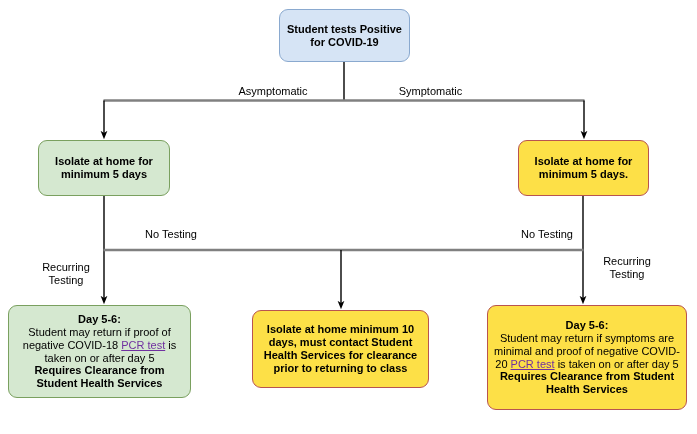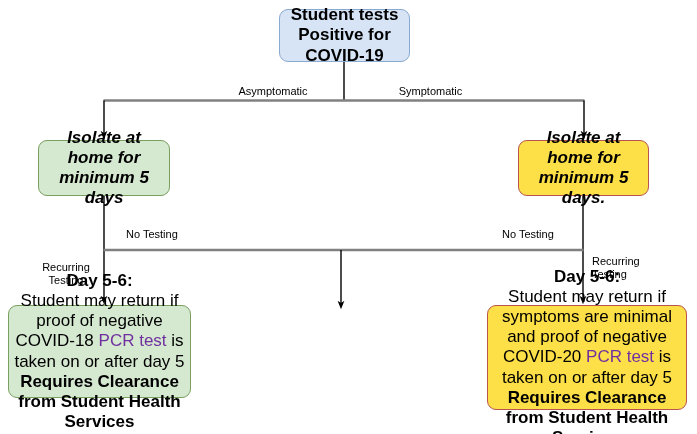--- a/index.html
+++ b/index.html
@@ -31,59 +31,60 @@
     box-sizing: border-box;
     border-radius: 9px;
     border-width: 1.4px;
     border-style: solid;
     display: flex;
     align-items: center;
     justify-content: center;
     text-align: center;
     line-height: 1.18;
     color: #000000;
-    font-size: 17px;
+    font-size: 11px;
   }
   .node .txt {
     display: block;
     width: 100%;
     padding: 0 4px;
     box-sizing: border-box;
   }
   .node.blue {
     background: #d6e4f5;
     border-color: #8aa9cf;
     font-weight: bold;
   }
   .node.green {
     background: #d5e8d0;
     border-color: #7aa05f;
   }
   .node.pink {
     background: #fde047;
     border-color: #b85450;
   }
-  .node.bold { font-weight: bold; font-style: italic; }
+  .node.bold { font-weight: bold; }
 
   .line1 { font-weight: bold; margin-top: 12px; }
   .strong { font-weight: bold; }
   .linkish {
     color: #7030a0;
+    text-decoration: underline;
     text-align: center;
   }
 
   .edge-label {
     position: absolute;
     font-size: 11px;
     color: #000000;
     line-height: 1.15;
     white-space: pre-line;
     text-align: center;
   }
-  .edge-label.left-al { text-align: left; }
+  .edge-label.left-al { text-align: center; }
 </style>
 </head>
 <body>
 
 <div id="canvas">
 
   <svg class="edges" viewBox="0 0 697 434">
     <defs>
       <marker id="arrowBlack" markerWidth="9" markerHeight="9" refX="4.2" refY="4" orient="auto" markerUnits="userSpaceOnUse">
         <path d="M0,0.6 L8.4,4 L0,7.4 L2.2,4 Z" fill="#000000"></path>
@@ -116,20 +117,23 @@
   </div>
 
   <div class="node green" style="left:8px; top:305px; width:183px; height:93px;">
     <span class="txt">
       <span class="line1">Day 5-6:</span><br>
       <span>Student may return if proof of negative COVID-18 </span><span class="linkish">PCR test</span><span> is taken on or after day 5</span><br>
       <span class="strong">Requires Clearance from Student Health Services</span>
     </span>
   </div>
 
+  <div class="node pink bold" style="left:252px; top:310px; width:177px; height:78px;">
+    <span class="txt">Isolate at home minimum 10 days, must contact Student Health Services for clearance prior to returning to class</span>
+  </div>
 
   <div class="node pink" style="left:487px; top:305px; width:200px; height:105px;">
     <span class="txt">
       <span class="line1">Day 5-6:</span><br>
       <span>Student may return if symptoms are minimal and proof of negative COVID-20 </span><span class="linkish">PCR test</span><span> is taken on or after day 5</span><br>
       <span class="strong">Requires Clearance from Student Health Services</span>
     </span>
   </div>
 
   <div class="edge-label" style="left:218px; top:85px; width:110px;">Asymptomatic</div>

